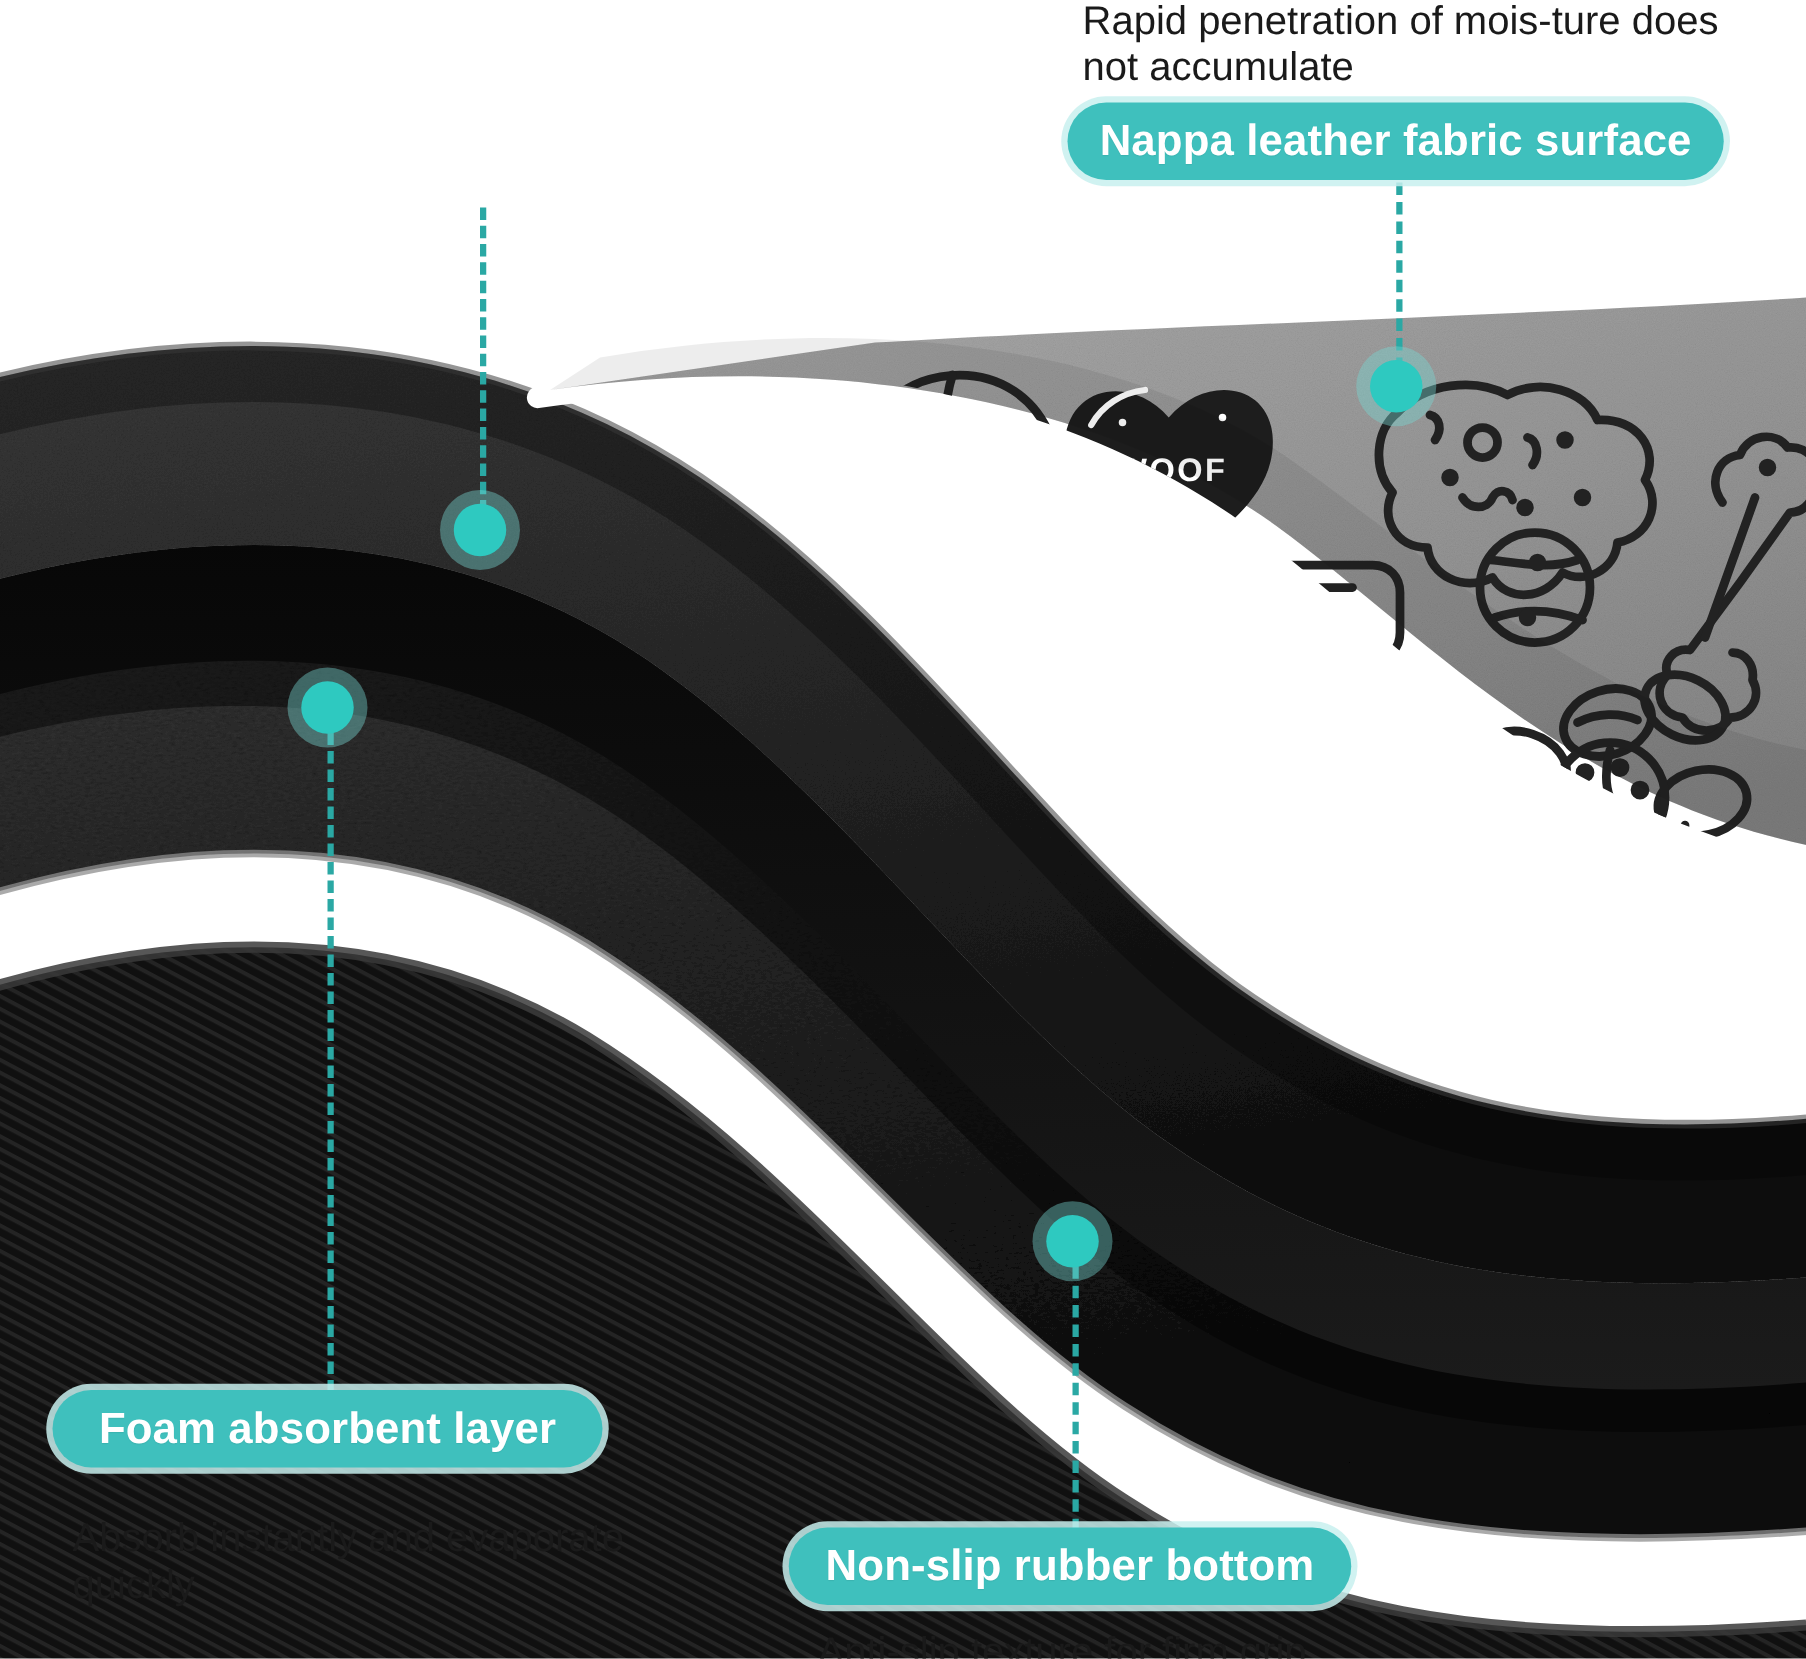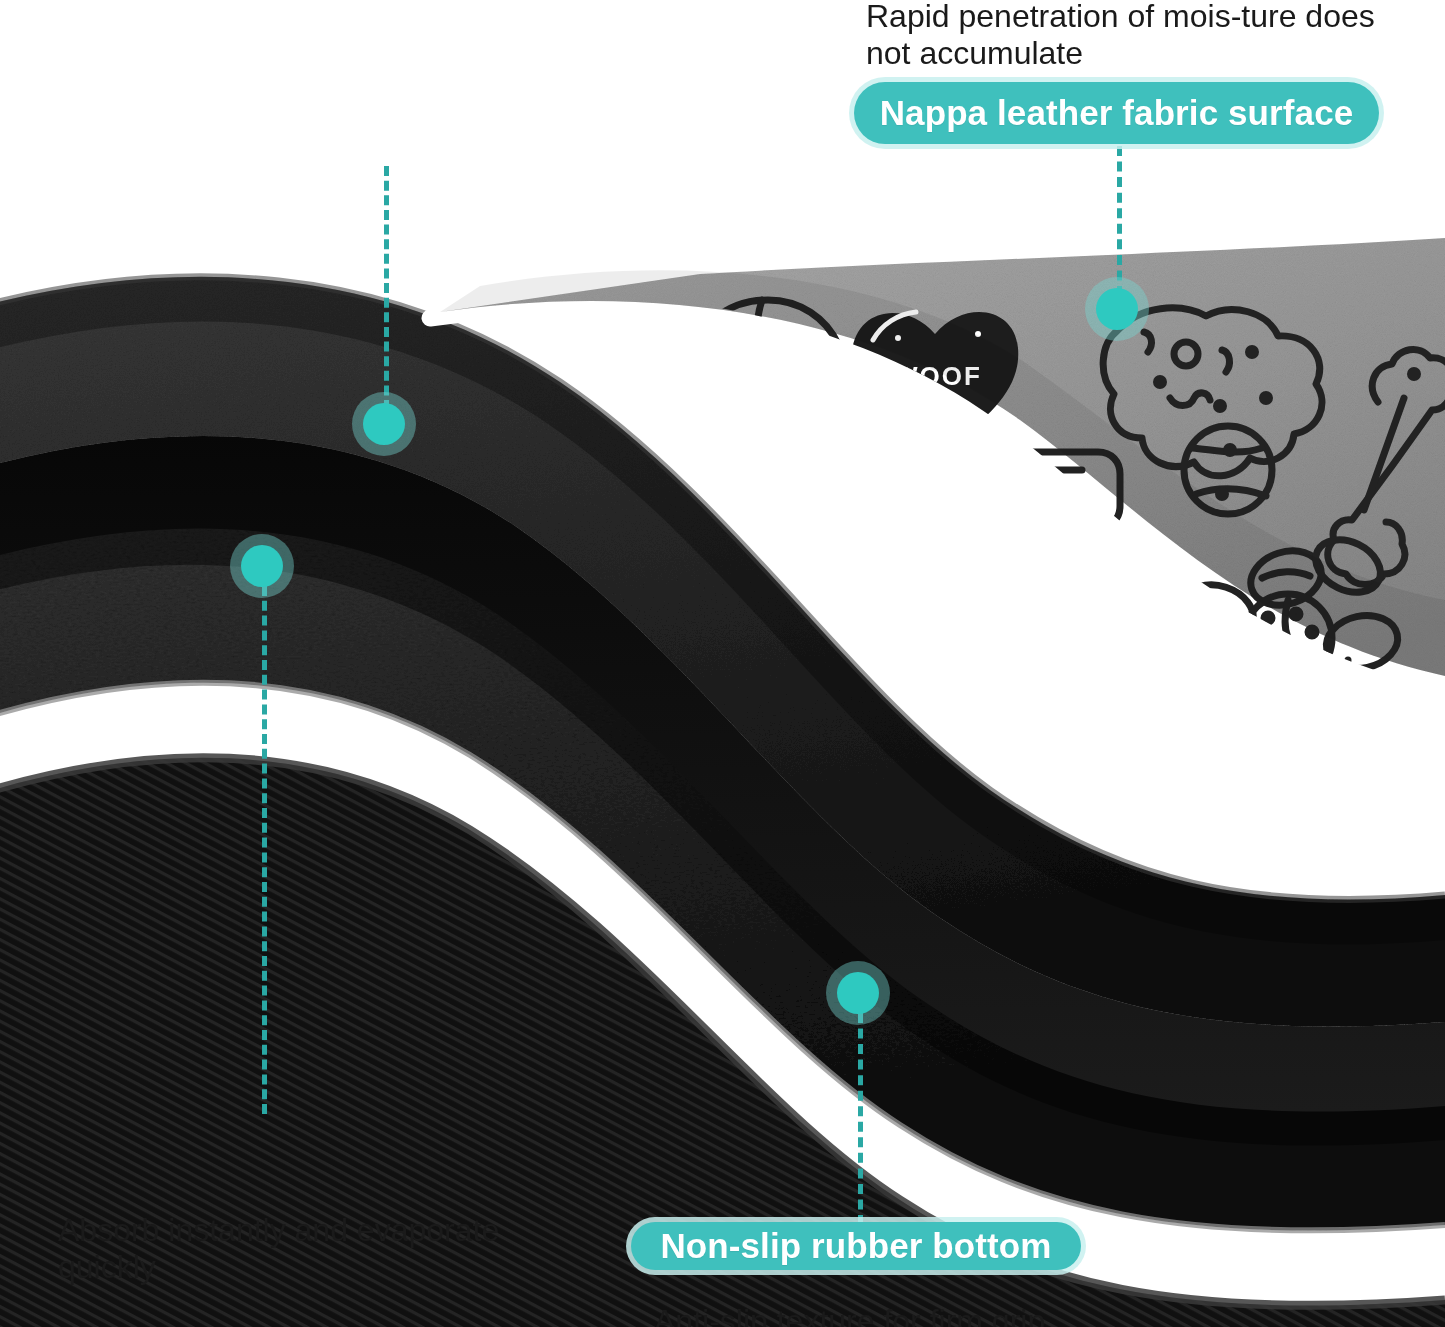--- a/index.html
+++ b/index.html
@@ -58,21 +58,21 @@
   
   #pill-sponge   { left: 138px; top: 104px;  width: 495px; height: 62px;  font-size: 35px; }
   #cap-sponge    { left: 244px; top: 51px;   width: 560px; font-size: 32px; }
 
   #pill-nappa    { left: 854px; top: 82px;   width: 525px; height: 62px;  font-size: 35px; }
   #cap-nappa     { left: 866px; top: -2px;   width: 520px; font-size: 32px; }
 
   #pill-foam     { left: 42px;  top: 1112px; width: 440px; height: 62px;  font-size: 35px; }
   #cap-foam      { left: 58px;  top: 1212px; width: 470px; font-size: 32px; }
 
-  #pill-rubber   { left: 631px; top: 1222px; width: 450px; height: 48px;  font-size: 35px; }
+  #pill-rubber   { left: 631px; top: 1222px; width: 450px; height: 62px;  font-size: 35px; }
   #cap-rubber    { left: 654px; top: 1303px; width: 470px; font-size: 32px; }
 
   
   .leader {
     position: absolute;
     width: 0;
     border-left: 5px dashed #2aa8a4;
   }
   .dot {
     position: absolute;
@@ -371,18 +371,19 @@
 
   <div class="dot" style="left:363px; top:403px;"></div>
   <div class="dot" style="left:1096px; top:288px;"></div>
   <div class="dot" style="left:241px; top:545px;"></div>
   <div class="dot" style="left:837px; top:972px;"></div>
 
 
   <div class="caption" id="cap-nappa">Rapid penetration of mois-ture does not accumulate</div>
   <div class="pill" id="pill-nappa">Nappa leather fabric surface</div>
 
+  <div class="pill" id="pill-foam">Foam absorbent layer</div>
   <div class="caption" id="cap-foam">Absorb instantly and evaporate quickly</div>
 
   <div class="pill" id="pill-rubber">Non-slip rubber bottom</div>
   <div class="caption" id="cap-rubber">Anti-slip texture for firm grip</div>
 
 </div>
 
 </body></html>

